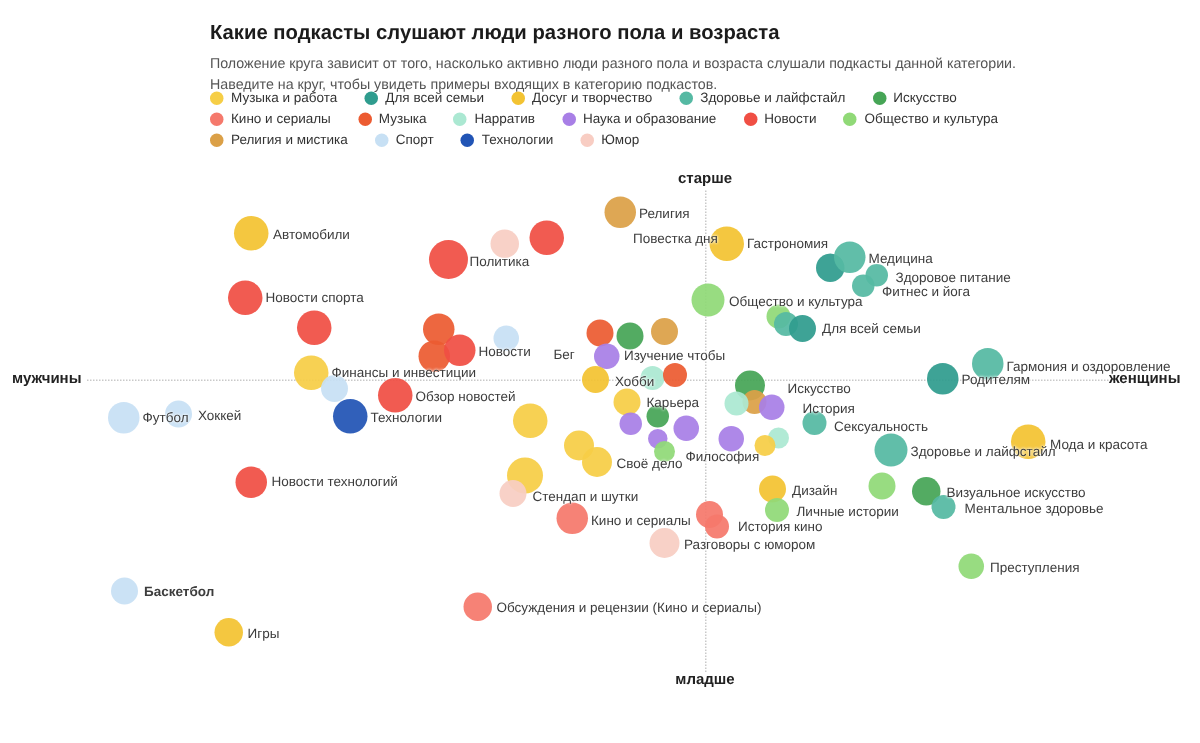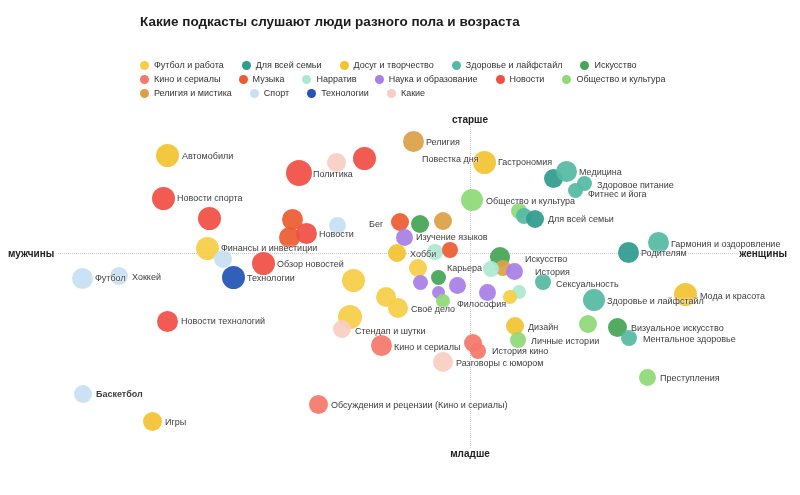--- a/index.html
+++ b/index.html
@@ -22,25 +22,29 @@
   .axis-right{right:13px;top:253px;transform:translateY(-50%);}
   .bubble{position:absolute;border-radius:50%;opacity:.93;}
   .pt-label{position:absolute;font-size:9px;color:#3d3d3d;white-space:nowrap;transform:translateY(-50%);z-index:5;text-shadow:0 0 2px #fff,0 0 2px #fff;}
   .footer{position:absolute;left:140px;top:472px;font-size:7.5px;color:#979797;letter-spacing:.3px;}
 </style>
 </head>
 <body>
 
 <div class="canvas">
   <div class="title">Какие подкасты слушают люди разного пола и возраста</div>
+  <div class="subtitle">
+    <div>Положение круга зависит от того, насколько активно люди разного пола и возраста слушали подкасты данной категории.</div>
+    <div>Наведите на круг, чтобы увидеть примеры входящих в категорию подкастов.</div>
+  </div>
 
   <div class="legend">
       <span class="legend-item">
         <span class="legend-dot" style="background: rgb(246, 206, 70);"></span>
-        <span>Футбол и работа</span>
+        <span>Музыка и работа</span>
       </span>
       <span class="legend-item">
         <span class="legend-dot" style="background: rgb(47, 156, 142);"></span>
         <span>Для всей семьи</span>
       </span>
       <span class="legend-item">
         <span class="legend-dot" style="background: rgb(243, 195, 50);"></span>
         <span>Досуг и творчество</span>
       </span>
       <span class="legend-item">
@@ -82,21 +86,21 @@
       <span class="legend-item">
         <span class="legend-dot" style="background: rgb(199, 224, 244);"></span>
         <span>Спорт</span>
       </span>
       <span class="legend-item">
         <span class="legend-dot" style="background: rgb(33, 84, 181);"></span>
         <span>Технологии</span>
       </span>
       <span class="legend-item">
         <span class="legend-dot" style="background: rgb(248, 205, 195);"></span>
-        <span>Какие</span>
+        <span>Юмор</span>
       </span>
     </div>
 
   <div class="plot">
     <div class="axis-h"></div>
     <div class="axis-v"></div>
     <div class="axis-label axis-top">старше</div>
     <div class="axis-label axis-bottom">младше</div>
     <div class="axis-label axis-left">мужчины</div>
     <div class="axis-label axis-right">женщины</div>
@@ -124,23 +128,23 @@
       <div class="bubble" style="left: 461px; top: 189px; width: 22px; height: 22px; background: rgb(144, 217, 119);"></div>
       <div class="pt-label" style="left: 486px; top: 201px;">Общество и культура</div>
       <div class="bubble" style="left: 511px; top: 203px; width: 16px; height: 16px; background: rgb(144, 217, 119);"></div>
       <div class="bubble" style="left: 516px; top: 208px; width: 16px; height: 16px; background: rgb(85, 185, 163);"></div>
       <div class="bubble" style="left: 526px; top: 210px; width: 18px; height: 18px; background: rgb(47, 156, 142);"></div>
       <div class="pt-label" style="left: 548px; top: 219px;">Для всей семьи</div>
       <div class="bubble" style="left: 391px; top: 213px; width: 18px; height: 18px; background: rgb(236, 91, 49);"></div>
       <div class="bubble" style="left: 411px; top: 215px; width: 18px; height: 18px; background: rgb(70, 165, 86);"></div>
       <div class="bubble" style="left: 434px; top: 212px; width: 18px; height: 18px; background: rgb(219, 160, 71);"></div>
       <div class="bubble" style="left: 395.5px; top: 228.5px; width: 17px; height: 17px; background: rgb(168, 127, 230);"></div>
-      <div class="pt-label" style="left: 416px; top: 237px;">Изучение языков</div>
+      <div class="pt-label" style="left: 416px; top: 237px;">Изучение чтобы</div>
       <div class="bubble" style="left: 328.5px; top: 216.5px; width: 17px; height: 17px; background: rgb(199, 224, 244);"></div>
-      <div class="pt-label" style="left: 349px; top: 224px; padding-left: 20px;">Бег</div>
+      <div class="pt-label" style="left: 349px; top: 236px; padding-left: 20px;">Бег</div>
       <div class="bubble" style="left: 281.5px; top: 208.5px; width: 21px; height: 21px; background: rgb(236, 91, 49);"></div>
       <div class="bubble" style="left: 278.5px; top: 226.5px; width: 21px; height: 21px; background: rgb(236, 91, 49);"></div>
       <div class="bubble" style="left: 295.5px; top: 222.5px; width: 21px; height: 21px; background: rgb(240, 79, 68);"></div>
       <div class="pt-label" style="left: 319px; top: 234px;">Новости</div>
       <div class="bubble" style="left: 195.5px; top: 236.5px; width: 23px; height: 23px; background: rgb(246, 206, 70);"></div>
       <div class="pt-label" style="left: 221px; top: 248px;">Финансы и инвестиции</div>
       <div class="bubble" style="left: 214px; top: 250px; width: 18px; height: 18px; background: rgb(199, 224, 244);"></div>
       <div class="bubble" style="left: 251.5px; top: 251.5px; width: 23px; height: 23px; background: rgb(240, 79, 68);"></div>
       <div class="pt-label" style="left: 277px; top: 264px;">Обзор новостей</div>
       <div class="bubble" style="left: 221.5px; top: 265.5px; width: 23px; height: 23px; background: rgb(33, 84, 181);"></div>
@@ -149,21 +153,21 @@
       <div class="pt-label" style="left: 95px; top: 278px;">Футбол</div>
       <div class="bubble" style="left: 110px; top: 267px; width: 18px; height: 18px; background: rgb(199, 224, 244);"></div>
       <div class="pt-label" style="left: 132px; top: 277px;">Хоккей</div>
       <div class="bubble" style="left: 156.5px; top: 310.5px; width: 21px; height: 21px; background: rgb(240, 79, 68);"></div>
       <div class="pt-label" style="left: 181px; top: 321px;">Новости технологий</div>
       <div class="bubble" style="left: 388px; top: 244px; width: 18px; height: 18px; background: rgb(243, 195, 50);"></div>
       <div class="pt-label" style="left: 410px; top: 254px;">Хобби</div>
       <div class="bubble" style="left: 427px; top: 244px; width: 16px; height: 16px; background: rgb(171, 232, 210);"></div>
       <div class="bubble" style="left: 442px; top: 242px; width: 16px; height: 16px; background: rgb(236, 91, 49);"></div>
       <div class="bubble" style="left: 409px; top: 259px; width: 18px; height: 18px; background: rgb(246, 206, 70);"></div>
-      <div class="pt-label" style="left: 431px; top: 268px; margin-left: 16px;">Карьера</div>
+      <div class="pt-label" style="left: 431px; top: 268px;">Карьера</div>
       <div class="bubble" style="left: 430.5px; top: 269.5px; width: 15px; height: 15px; background: rgb(70, 165, 86);"></div>
       <div class="bubble" style="left: 412.5px; top: 274.5px; width: 15px; height: 15px; background: rgb(168, 127, 230);"></div>
       <div class="bubble" style="left: 448.5px; top: 276.5px; width: 17px; height: 17px; background: rgb(168, 127, 230);"></div>
       <div class="bubble" style="left: 431.5px; top: 285.5px; width: 13px; height: 13px; background: rgb(168, 127, 230);"></div>
       <div class="bubble" style="left: 436px; top: 294px; width: 14px; height: 14px; background: rgb(144, 217, 119);"></div>
       <div class="bubble" style="left: 478.5px; top: 283.5px; width: 17px; height: 17px; background: rgb(168, 127, 230);"></div>
       <div class="pt-label" style="left: 457px; top: 304px;">Философия</div>
       <div class="bubble" style="left: 341.5px; top: 268.5px; width: 23px; height: 23px; background: rgb(246, 206, 70);"></div>
       <div class="bubble" style="left: 376px; top: 287px; width: 20px; height: 20px; background: rgb(246, 206, 70);"></div>
       <div class="bubble" style="left: 338px; top: 305px; width: 24px; height: 24px; background: rgb(246, 206, 70);"></div>

